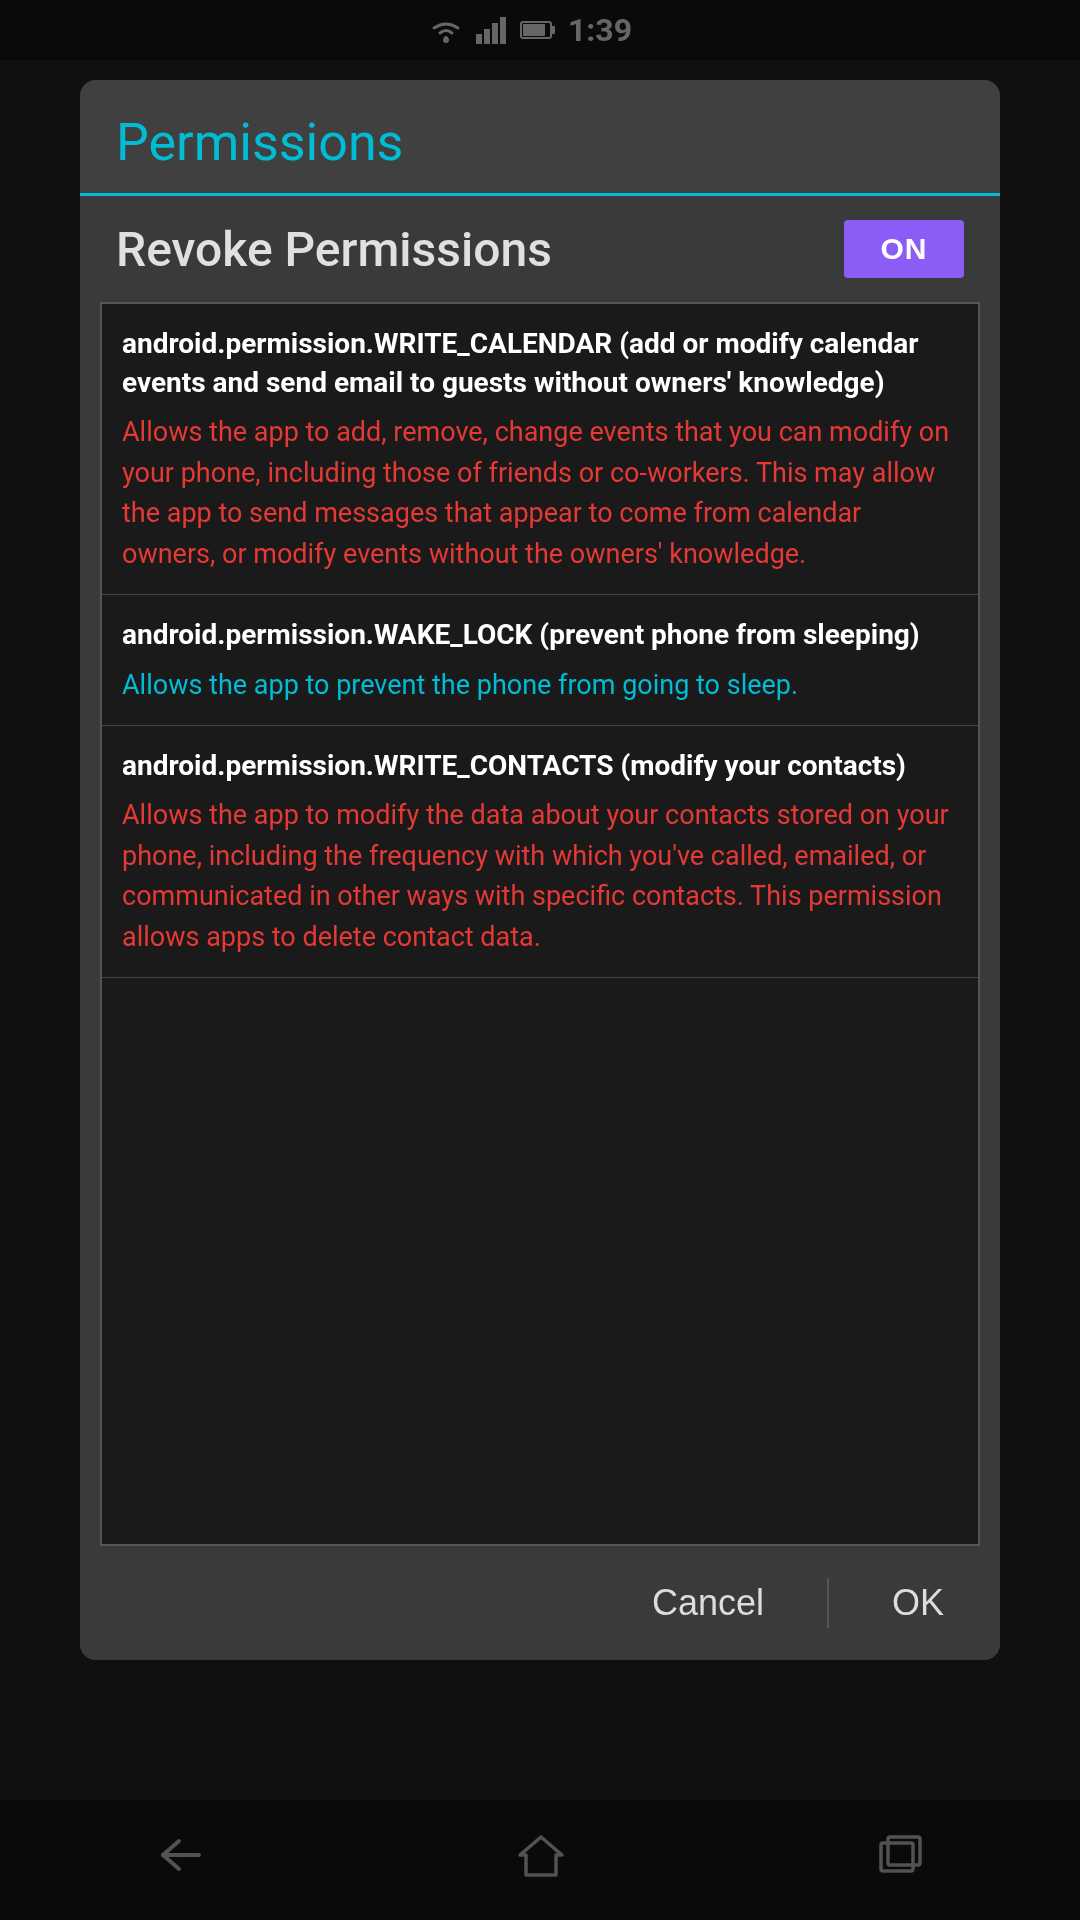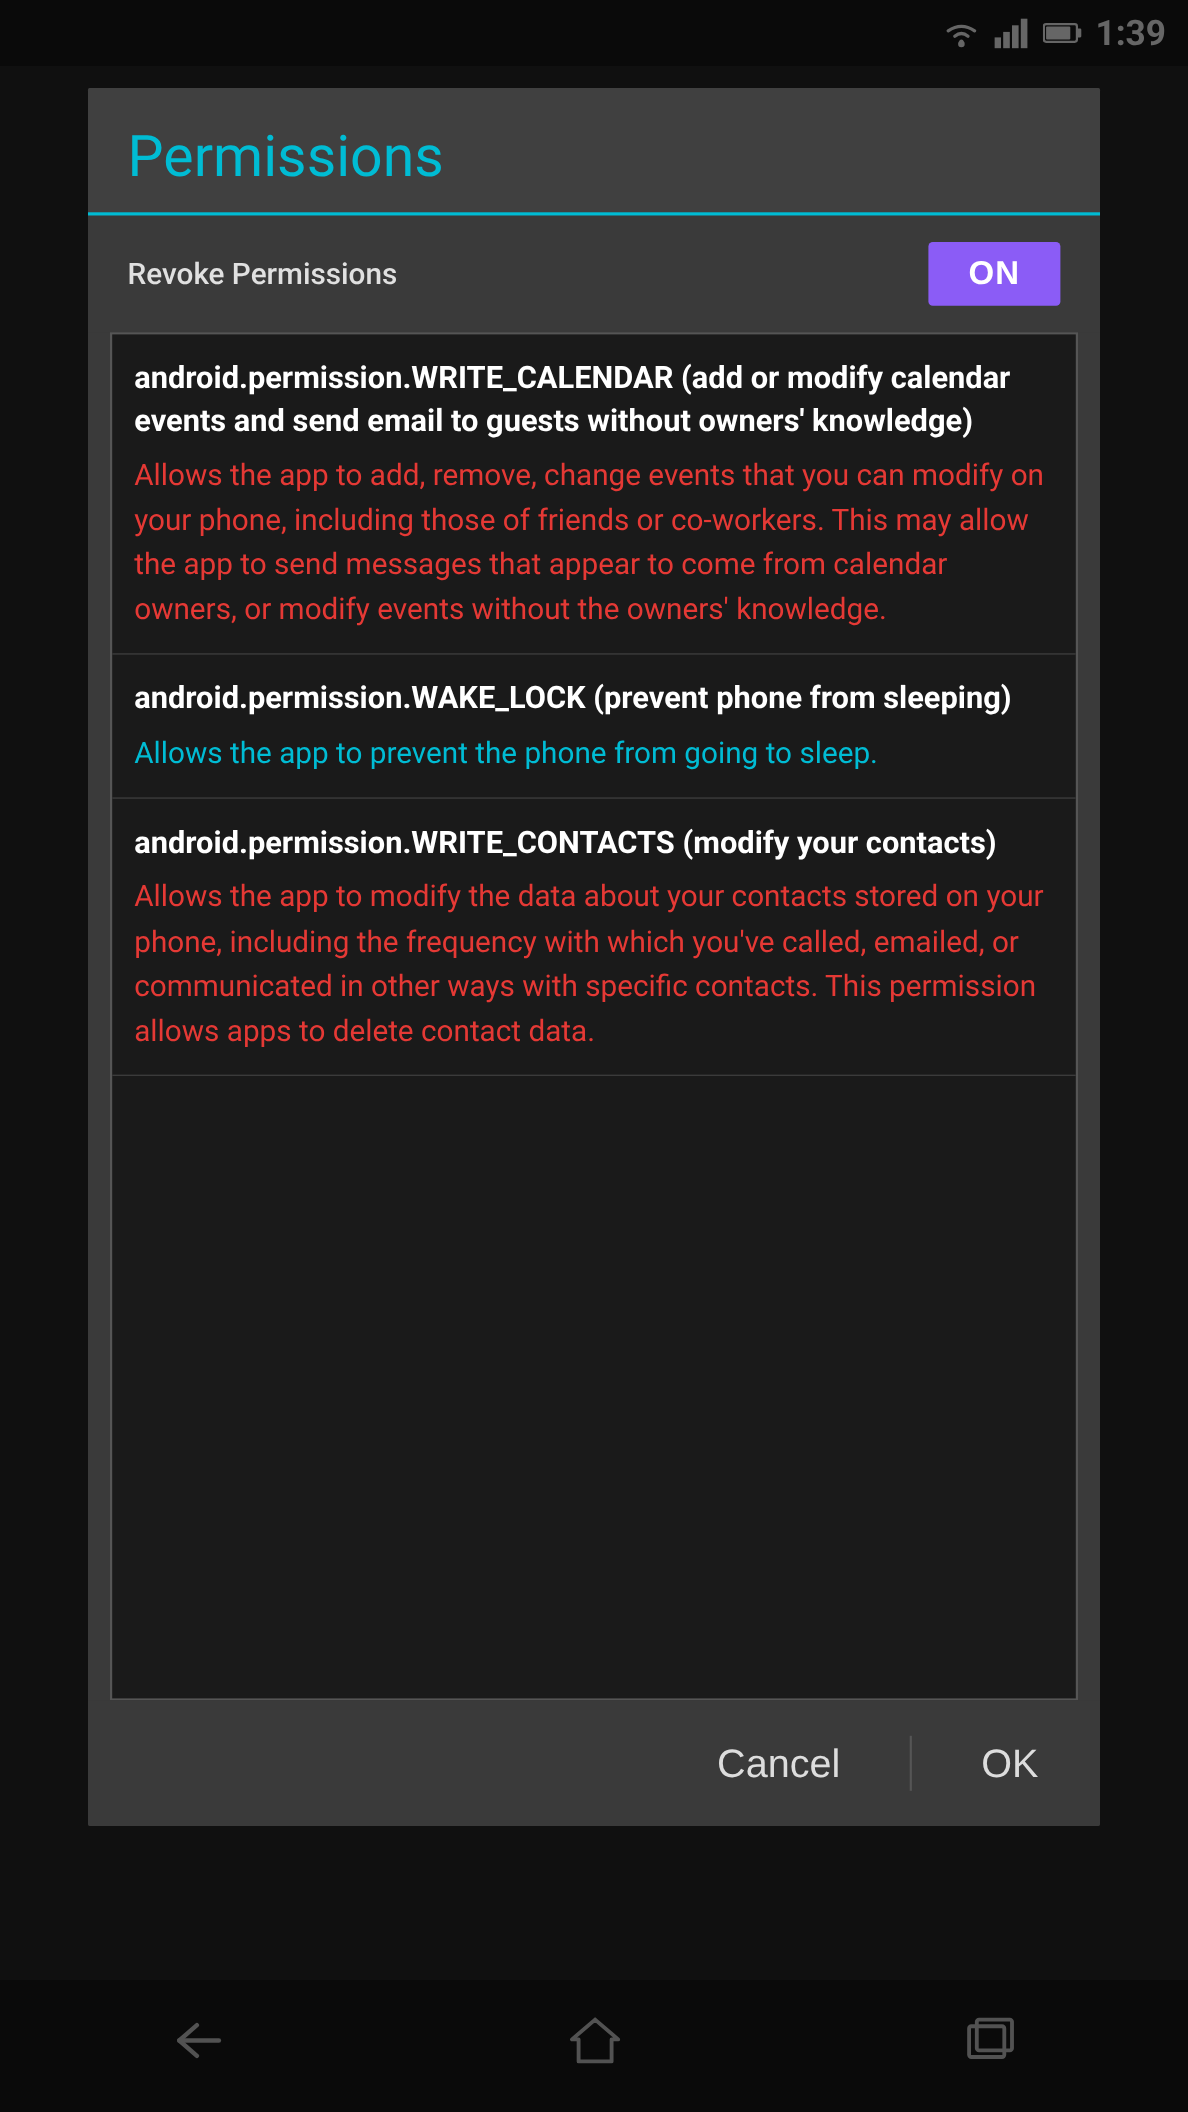--- a/index.html
+++ b/index.html
@@ -23,21 +23,21 @@
     }
 
     
     .status-bar {
       position: absolute;
       top: 0; left: 0; right: 0;
       height: 60px;
       background: #1a1a1a;
       display: flex;
       align-items: center;
-      justify-content: flex-end;
+      justify-content: center;
       padding-right: 20px;
       gap: 16px;
       z-index: 10;
     }
 
     .status-icons {
       display: flex;
       align-items: center;
       gap: 12px;
     }
@@ -74,21 +74,21 @@
     }
 
     
     .dialog {
       position: absolute;
       top: 80px;
       left: 80px;
       right: 80px;
       bottom: 260px;
       background: #3a3a3a;
-      border-radius: 2px;
+      border-radius: 16px;
       z-index: 30;
       display: flex;
       flex-direction: column;
       overflow: hidden;
     }
 
     .dialog-header {
       background: #404040;
       padding: 32px 36px 0 36px;
       flex-shrink: 0;
@@ -119,21 +119,21 @@
       display: flex;
       align-items: center;
       justify-content: space-between;
       padding: 24px 36px;
       background: #3a3a3a;
       flex-shrink: 0;
     }
 
     .revoke-label {
       color: #e0e0e0;
-      font-size: 27px;
+      font-size: 48px;
       font-weight: 500;
     }
 
     .toggle-on {
       background: #8b5cf6;
       color: #fff;
       border: none;
       border-radius: 4px;
       padding: 12px 28px;
       font-size: 30px;

